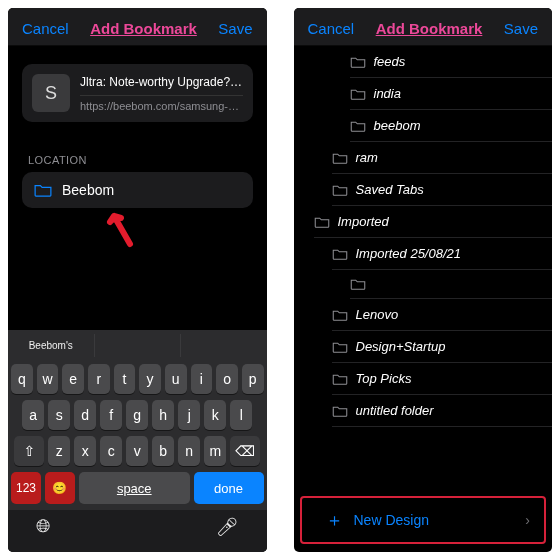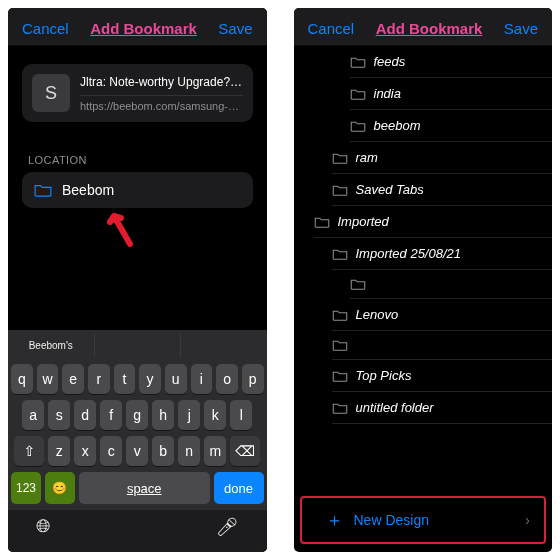--- a/index.html
+++ b/index.html
@@ -131,28 +131,28 @@
     width: 22px; height: 30px;
     display: flex; align-items: center; justify-content: center;
     font-size: 14px;
     box-shadow: 0 1px 0 rgba(0,0,0,0.5);
   }
   .keySpecial {
     background: #3a3a3c;
     width: 30px;
   }
   .spaceKey { flex: 1; background:#4a4a4c; height:32px; border-radius:5px; display:flex; align-items:center; justify-content:center; font-size:13px; color:#fff;text-decoration:underline; }
-  .doneKey { width: 50px; background:#0a84ff; height:32px; border-radius:5px; display:flex; align-items:center; justify-content:center; font-size:13px; color:#fff; }
+  .doneKey { width: 70px; background:#0a84ff; height:32px; border-radius:5px; display:flex; align-items:center; justify-content:center; font-size:13px; color:#fff; }
   .bottomRow {
     display: flex;
     gap: 4px;
     padding: 3px 3px 6px 3px;
     align-items: center;
   }
-  .sideKey { width: 30px; height:32px; background:#4d7c0f; border-radius:5px; display:flex; align-items:center; justify-content:center; color:#fff; font-size:12px;}
+  .sideKey { width: 30px; height:32px; background:#b91c1c; border-radius:5px; display:flex; align-items:center; justify-content:center; color:#fff; font-size:12px;}
   .dictRow {
     display:flex;
     justify-content: space-between;
     padding: 6px 28px 14px 28px;
     background: #1c1c1e;
   }
   .dictIcon { color:#eee; font-size:18px; }
 
   
   .tree {
@@ -342,20 +342,21 @@
         <div class="treeRow depth1">
           <svg viewBox="0 0 20 16" class="treeIcon">
             <path d="M1 3 h6 l2 2 h10 v9 a1 1 0 0 1 -1 1 H2 a1 1 0 0 1 -1 -1 Z"></path>
           </svg>
           <span>Lenovo</span>
         </div>
         <div class="treeRow depth1">
           <svg viewBox="0 0 20 16" class="treeIcon">
             <path d="M1 3 h6 l2 2 h10 v9 a1 1 0 0 1 -1 1 H2 a1 1 0 0 1 -1 -1 Z"></path>
           </svg>
+          <span>Design+Startup</span>
         </div>
         <div class="treeRow depth1">
           <svg viewBox="0 0 20 16" class="treeIcon">
             <path d="M1 3 h6 l2 2 h10 v9 a1 1 0 0 1 -1 1 H2 a1 1 0 0 1 -1 -1 Z"></path>
           </svg>
           <span>Top Picks</span>
         </div>
         <div class="treeRow depth1">
           <svg viewBox="0 0 20 16" class="treeIcon">
             <path d="M1 3 h6 l2 2 h10 v9 a1 1 0 0 1 -1 1 H2 a1 1 0 0 1 -1 -1 Z"></path>

